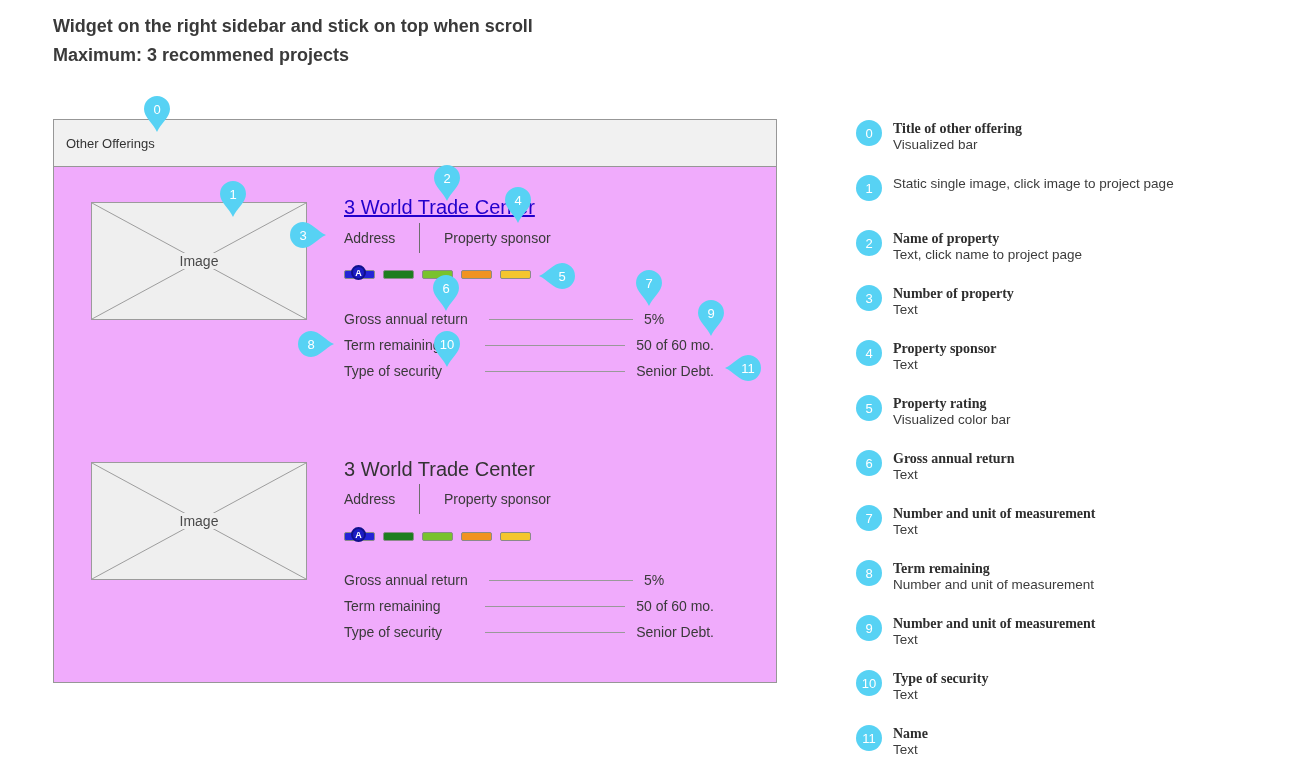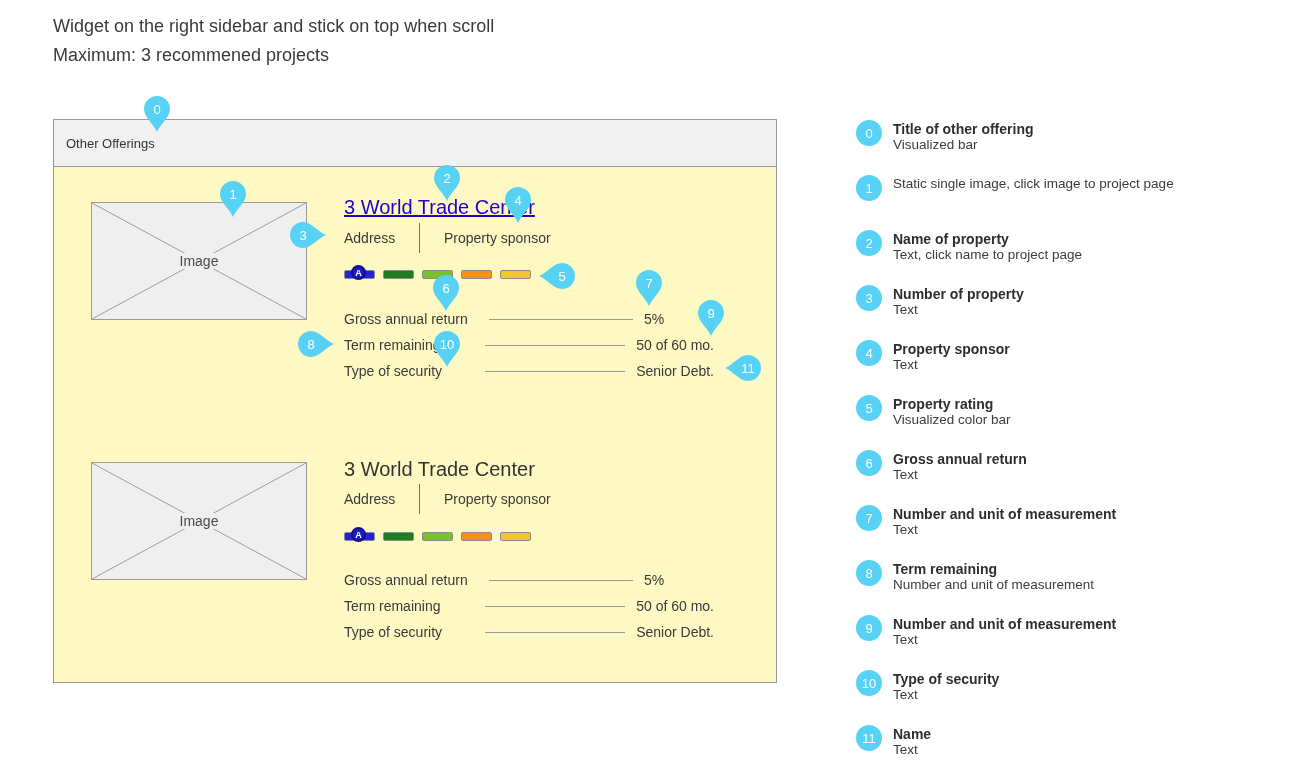--- a/index.html
+++ b/index.html
@@ -3,24 +3,24 @@
 <meta charset="utf-8">
 <style>
   :root { --pin:#57d2f4; --link:#2200cc; --marker:#1c1cc4; --marker-border:#10108a; }
   * { box-sizing:border-box; }
   html,body { margin:0; padding:0; }
   body {
     width:1290px; height:769px; position:relative; overflow:hidden;
     background:#fff; color:#333;
     font-family:"Liberation Sans","DejaVu Sans",sans-serif;
   }
-  .intro { position:absolute; left:53px; top:12px; font-size:18px; line-height:29px; color:#3a3a3a; }
+  .intro { position:absolute; left:53px; top:12px; font-size:18px; line-height:29px; color:#3a3a3a;font-weight:bold; }
 
   
-  .wireframe { position:absolute; left:53px; top:119px; width:724px; height:564px; border:1px solid #979797; background:#fef9c3; }
+  .wireframe { position:absolute; left:53px; top:119px; width:724px; height:564px; border:1px solid #979797; background:#f0abfc; }
   .wf-header { height:47px; background:#f1f1f1; border-bottom:1px solid #979797; display:flex; align-items:center; padding-left:12px; font-size:13px; color:#333; }
 
   .img-ph { position:absolute; left:37px; width:216px; height:118px; background:#efefef; border:1px solid #9b9b9b; cursor:pointer; }
   .img-ph svg { position:absolute; inset:0; width:100%; height:100%; }
   .img-ph .img-label { position:absolute; inset:0; display:flex; align-items:center; justify-content:center; font-size:14px; color:#4a4a4a; }
   .img-ph .img-label span { background:#efefef; padding:0 4px; }
   .card1-img { top:82px; } .card2-img { top:342px; }
 
   .prop-name { position:absolute; left:290px; font-size:20px; color:#333; }
   .prop-link { color:var(--link); text-decoration:underline; cursor:pointer; }
@@ -53,21 +53,21 @@
   .pin.right svg { transform:rotate(-90deg); }
   .pin .pn { position:absolute; left:0; top:0; width:26px; height:26px; display:flex; align-items:center; justify-content:center;
     color:#fff; font-size:13px; }
 
   
   #legend { position:absolute; left:856px; top:120px; width:420px; }
   .legend-row { display:flex; min-height:34px; margin-bottom:21px; }
   .legend-circle { flex:0 0 26px; width:26px; height:26px; border-radius:50%; background:var(--pin);
     color:#fff; font-size:13px; display:flex; align-items:center; justify-content:center; }
   .legend-text { margin-left:11px; padding-top:1px; }
-  .legend-title { font-weight:bold; font-size:14px; color:#2e2e2e; line-height:16px; }
+  .legend-title { font-weight:bold; font-size:14px; color:#2e2e2e; line-height:16px;font-family:Liberation Serif, serif; }
   .legend-desc { font-size:13.5px; color:#3c3c3c; line-height:16px; }
 </style>
 </head>
 <body>
 
 <div class="intro">
   <div>Widget on the right sidebar and stick on top when scroll</div>
   <div>Maximum: 3 recommened projects</div>
 </div>
 

